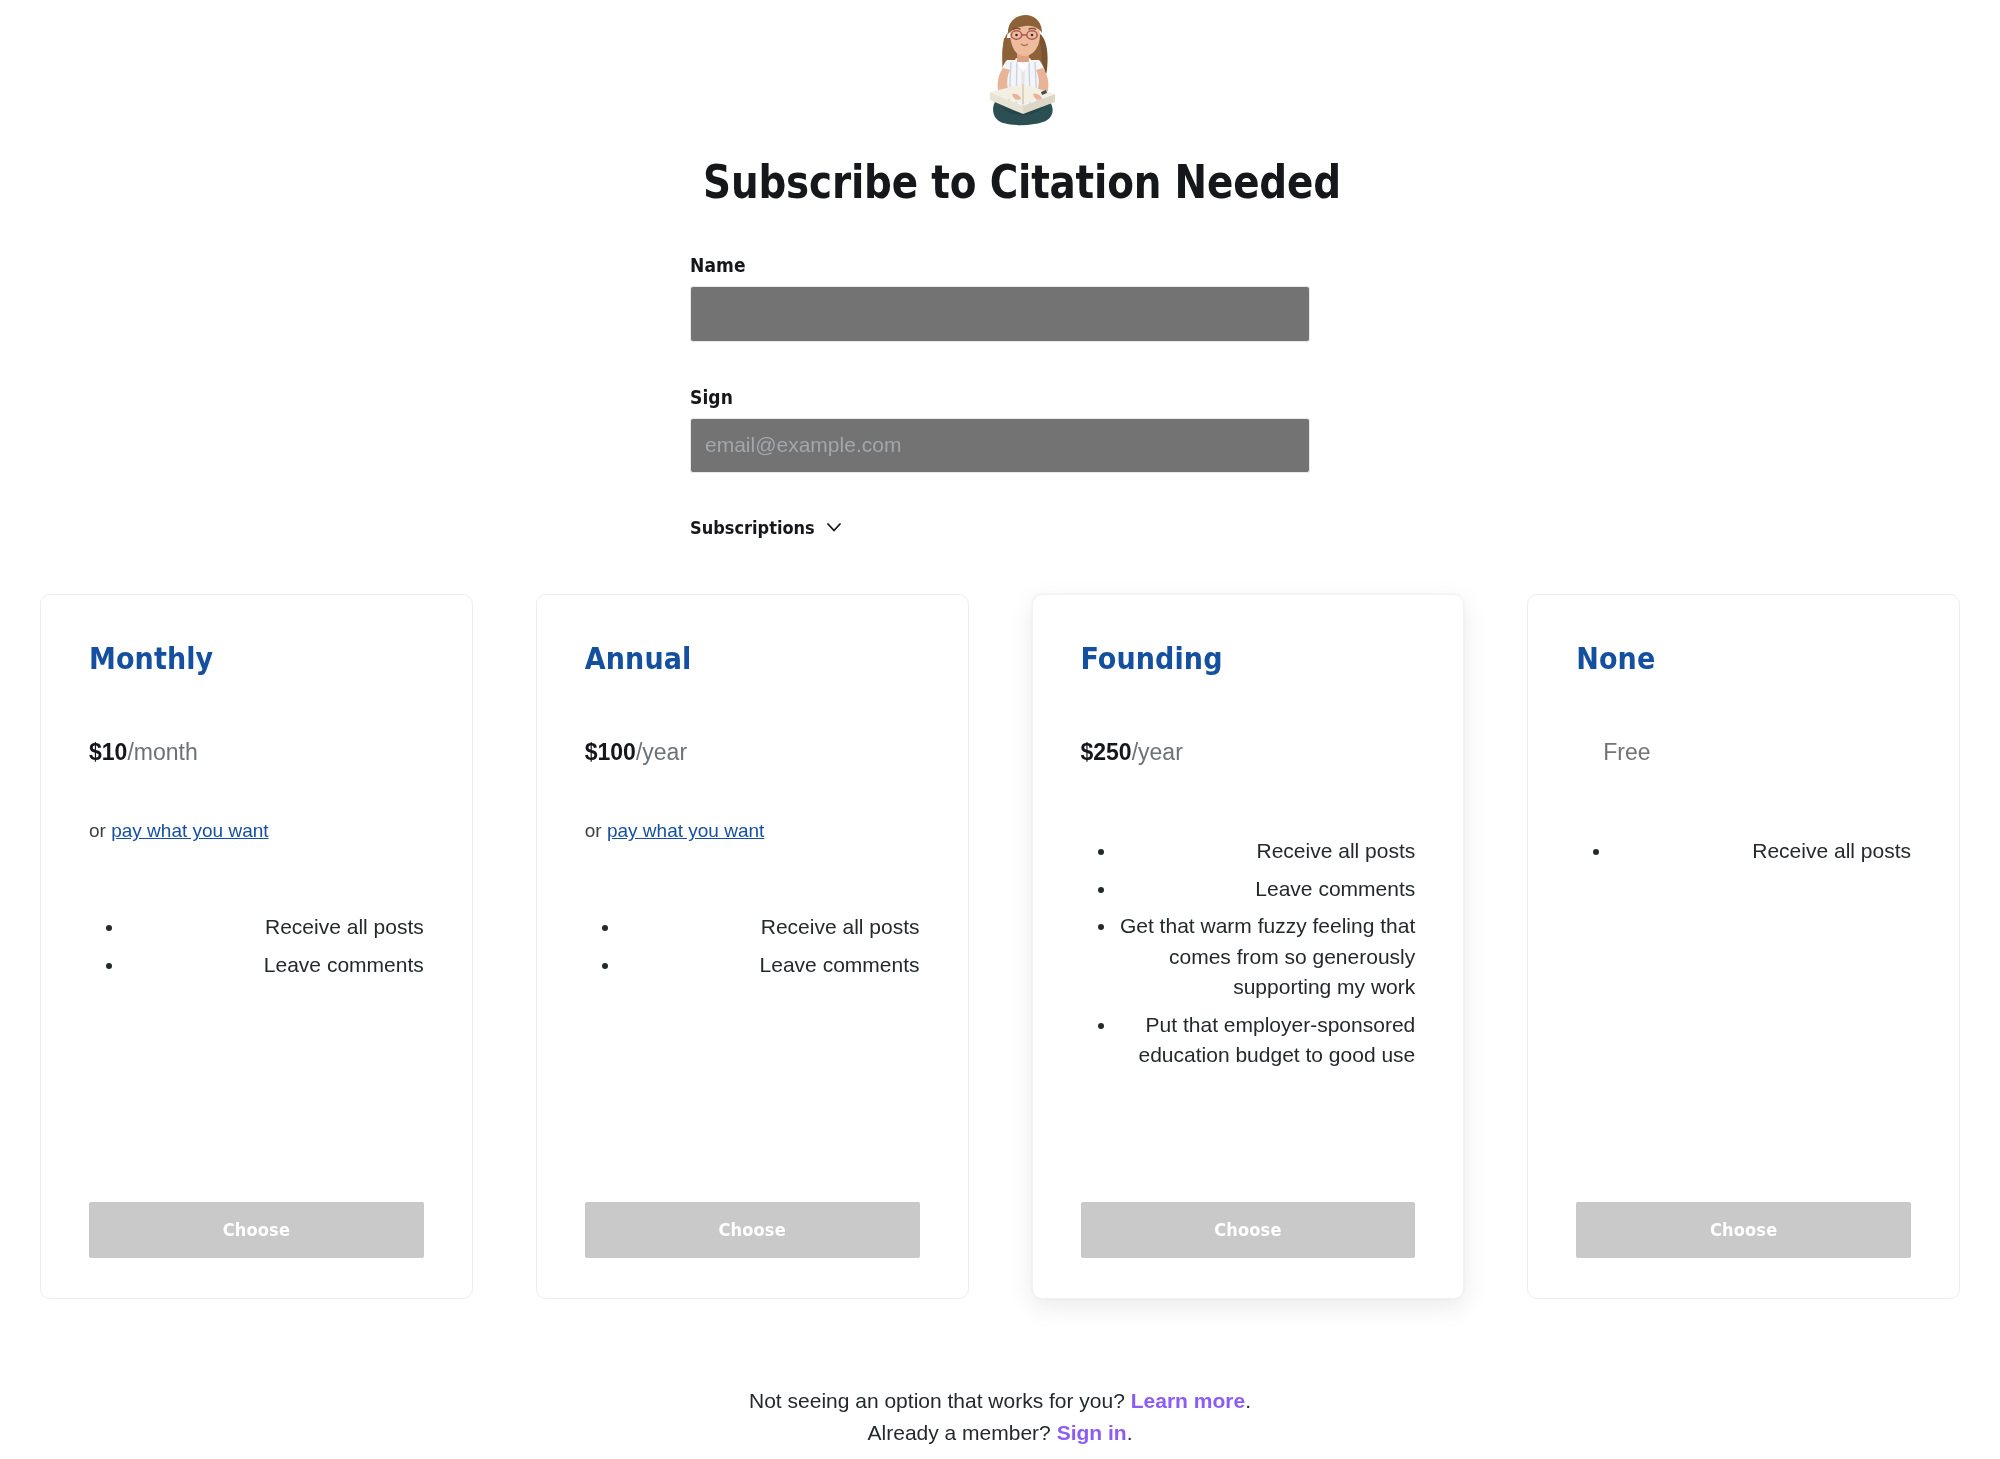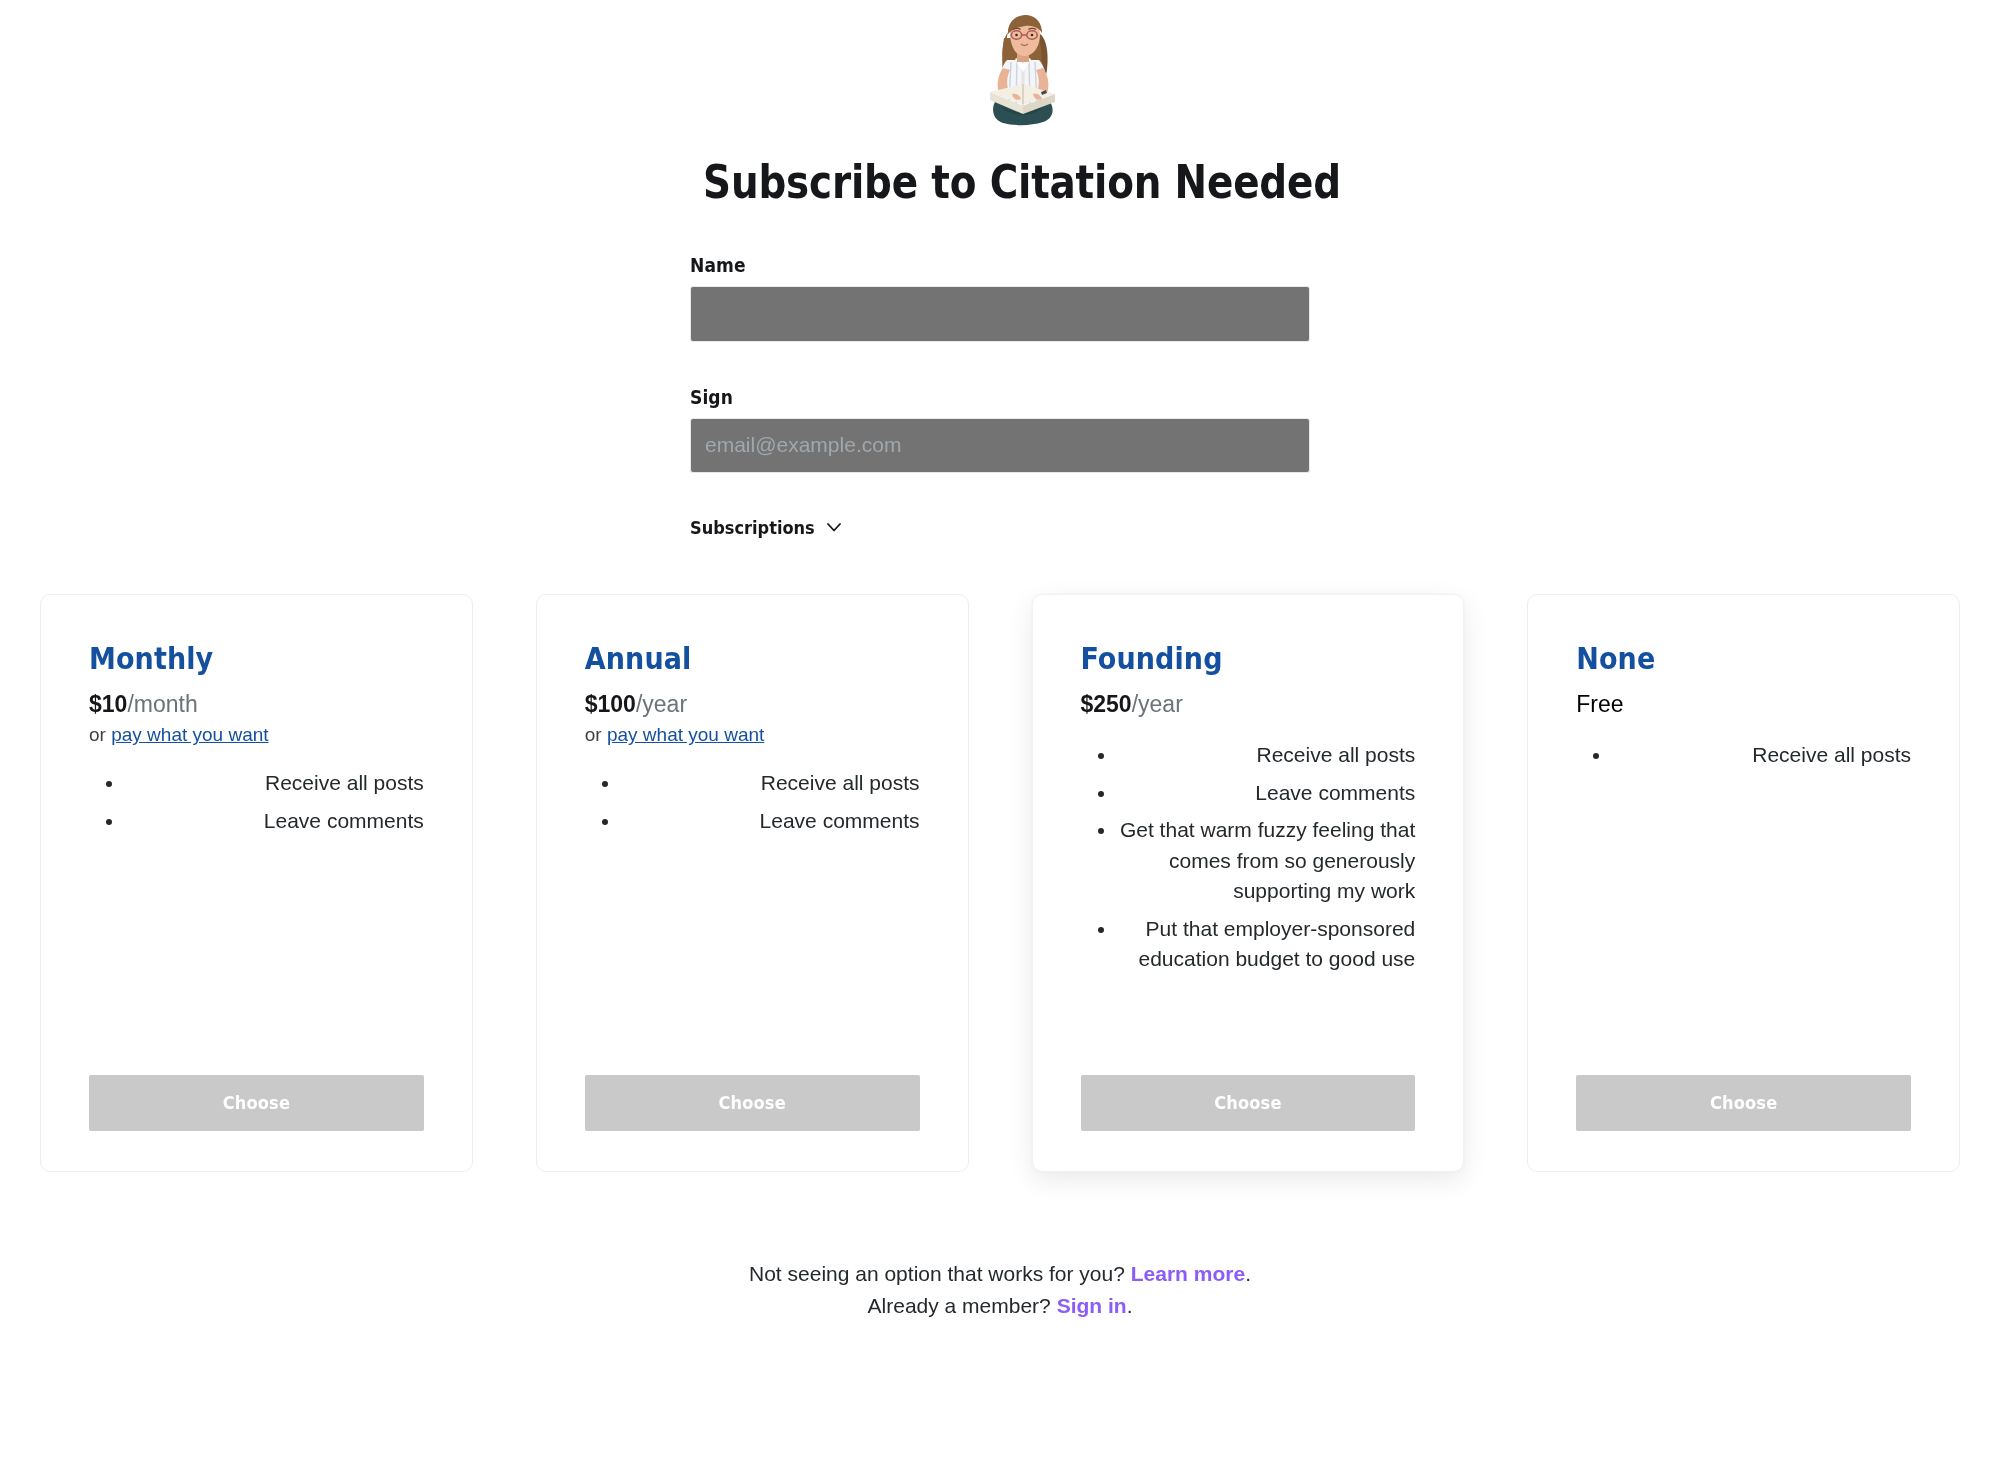--- a/index.html
+++ b/index.html
@@ -101,20 +101,21 @@
   .tier {
     position: relative;
     width: 440px;
     min-height: 576px;
     background: #ffffff;
     border: 1px solid #ebeef0;
     border-radius: 10px;
     padding: 46px 48px 40px 48px;
     display: flex;
     flex-direction: column;
+    gap: 48px;
   }
   .tier.featured {
     border-color: #f0f2f4;
     box-shadow: 0 0 0 1px rgba(0,0,0,0.015), 0 8px 26px rgba(0,0,0,0.085);
     min-height: 578px;
   }
   .tier-name {
     font-family: "Liberation Sans Narrow", "DejaVu Sans Condensed", "Liberation Sans", sans-serif;
     font-size: 30px;
     font-weight: 700;
@@ -125,21 +126,21 @@
   .tier-price {
     font-size: 23px;
     color: #6b7378;
     margin: 0;
     line-height: 1.25;
   }
   .tier-price .amount {
     font-weight: 700;
     color: #15171a;
   }
-  .tier-price.free { color: #000000; }
+  .tier-price.free { color: #737373; margin-left: 27px; }
   .pwyw {
     margin: 6px 0 0 0;
     font-size: 19px;
     color: #3b4245;
   }
   .pwyw a {
     color: #14509f;
     text-decoration: underline;
   }
   .tier-benefits {

